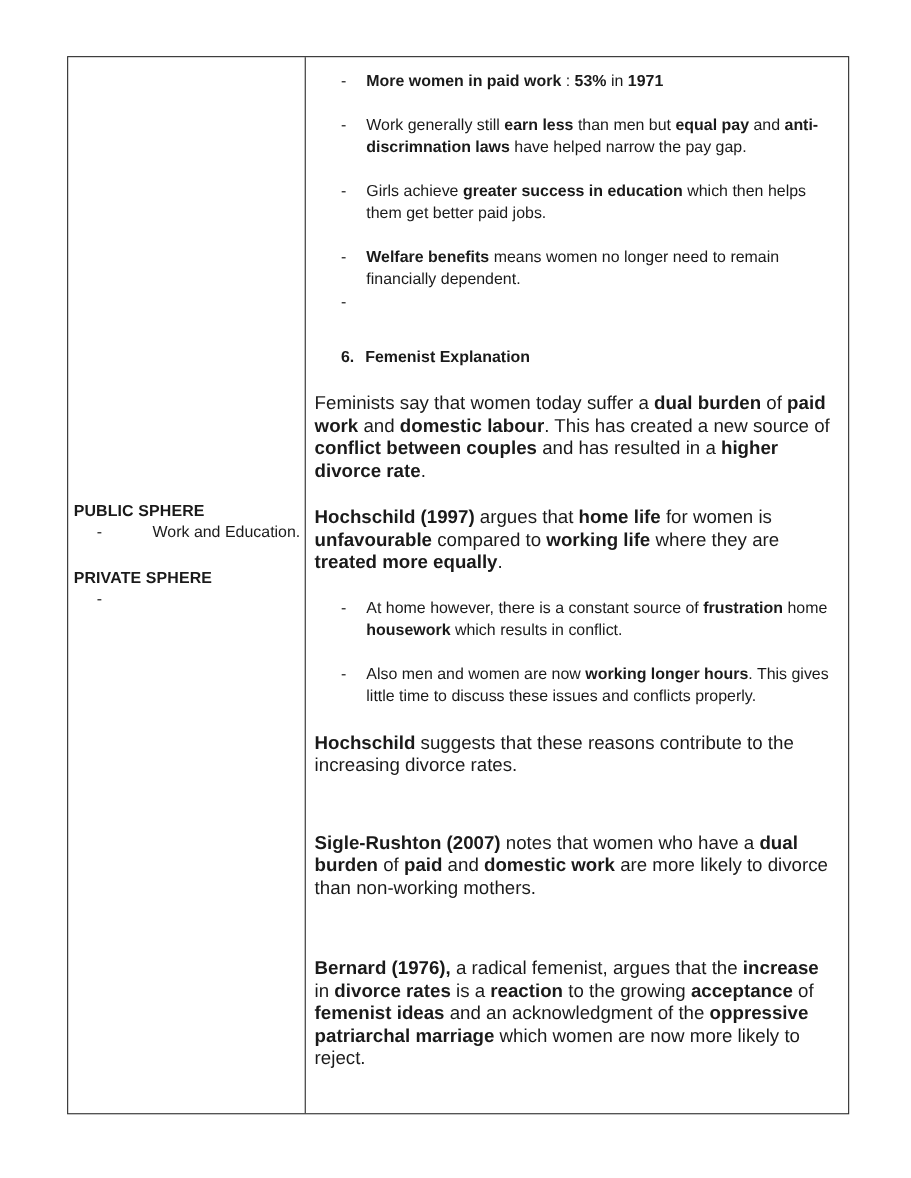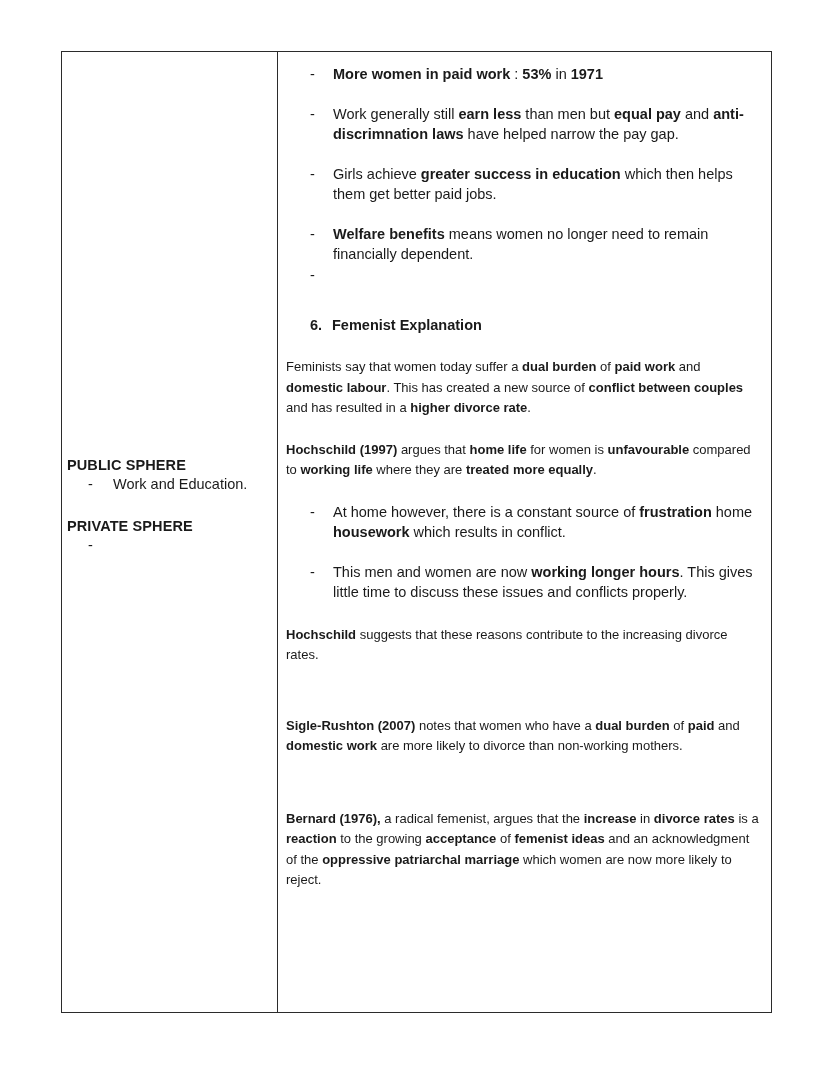--- a/index.html
+++ b/index.html
@@ -69,21 +69,21 @@
   .sphere-list li {
     display: flex;
     font-size: 14.5px;
     line-height: 19.5px;
     padding-left: 21px;
   }
   .sphere-list li .dash {
     width: 25px;
     flex: 0 0 25px;
   }
-  .sphere-list li .txt { flex: 1; }
+  .sphere-list li .txt { flex: 1; text-align: right; }
 
   
   .bullets {
     margin: 0;
     padding: 0;
     list-style: none;
   }
   .bullets li {
     display: flex;
     font-size: 14.5px;
@@ -110,21 +110,21 @@
     font-size: 14.5px;
     line-height: 20px;
     font-weight: bold;
     padding-left: 24px;
     margin-top: 30px;
     margin-bottom: 22px;
   }
   .heading-num .num { width: 22px; flex: 0 0 22px; }
 
   .para {
-    font-size: 13px;
+    font-size: 17px;
     line-height: 20.5px;
     margin: 0 0 21px 0;
     padding-left: 0px;
   }
   .para.gap-lg { margin-bottom: 50px; }
   .para.gap-xl { margin-bottom: 52px; }
 
   .sub-bullets {
     margin: 0 0 22px 0;
     padding: 0;
@@ -214,21 +214,21 @@
 
       <p class="para"><b>Hochschild (1997)</b><span> argues that </span><b>home life</b><span> for women is </span><b>unfavourable</b><span> compared to </span><b>working life</b><span> where they are </span><b>treated more equally</b><span>.</span></p>
 
       <ul class="sub-bullets">
         <li>
           <span class="dash">-</span>
           <span class="txt"><span>At home however, there is a constant source of </span><b>frustration</b><span> home </span><b>housework</b><span> which results in conflict.</span></span>
         </li>
         <li>
           <span class="dash">-</span>
-          <span class="txt"><span>This men and women are now </span><b>working longer hours</b><span>. This gives little time to discuss these issues and conflicts properly.</span></span>
+          <span class="txt"><span>Also men and women are now </span><b>working longer hours</b><span>. This gives little time to discuss these issues and conflicts properly.</span></span>
         </li>
       </ul>
 
       <p class="para gap-lg"><b>Hochschild</b><span> suggests that these reasons contribute to the increasing divorce rates.</span></p>
 
       <p class="para gap-xl"><b>Sigle-Rushton (2007)</b><span> notes that women who have a </span><b>dual burden</b><span> of </span><b>paid</b><span> and </span><b>domestic work</b><span> are more likely to divorce than non-working mothers.</span></p>
 
       <p class="para"><b>Bernard (1976),</b><span> a radical femenist, argues that the </span><b>increase</b><span> in </span><b>divorce rates</b><span> is a </span><b>reaction</b><span> to the growing </span><b>acceptance</b><span> of </span><b>femenist ideas</b><span> and an acknowledgment of the </span><b>oppressive patriarchal marriage</b><span> which women are now more likely to reject.</span></p>
 
     </div>

